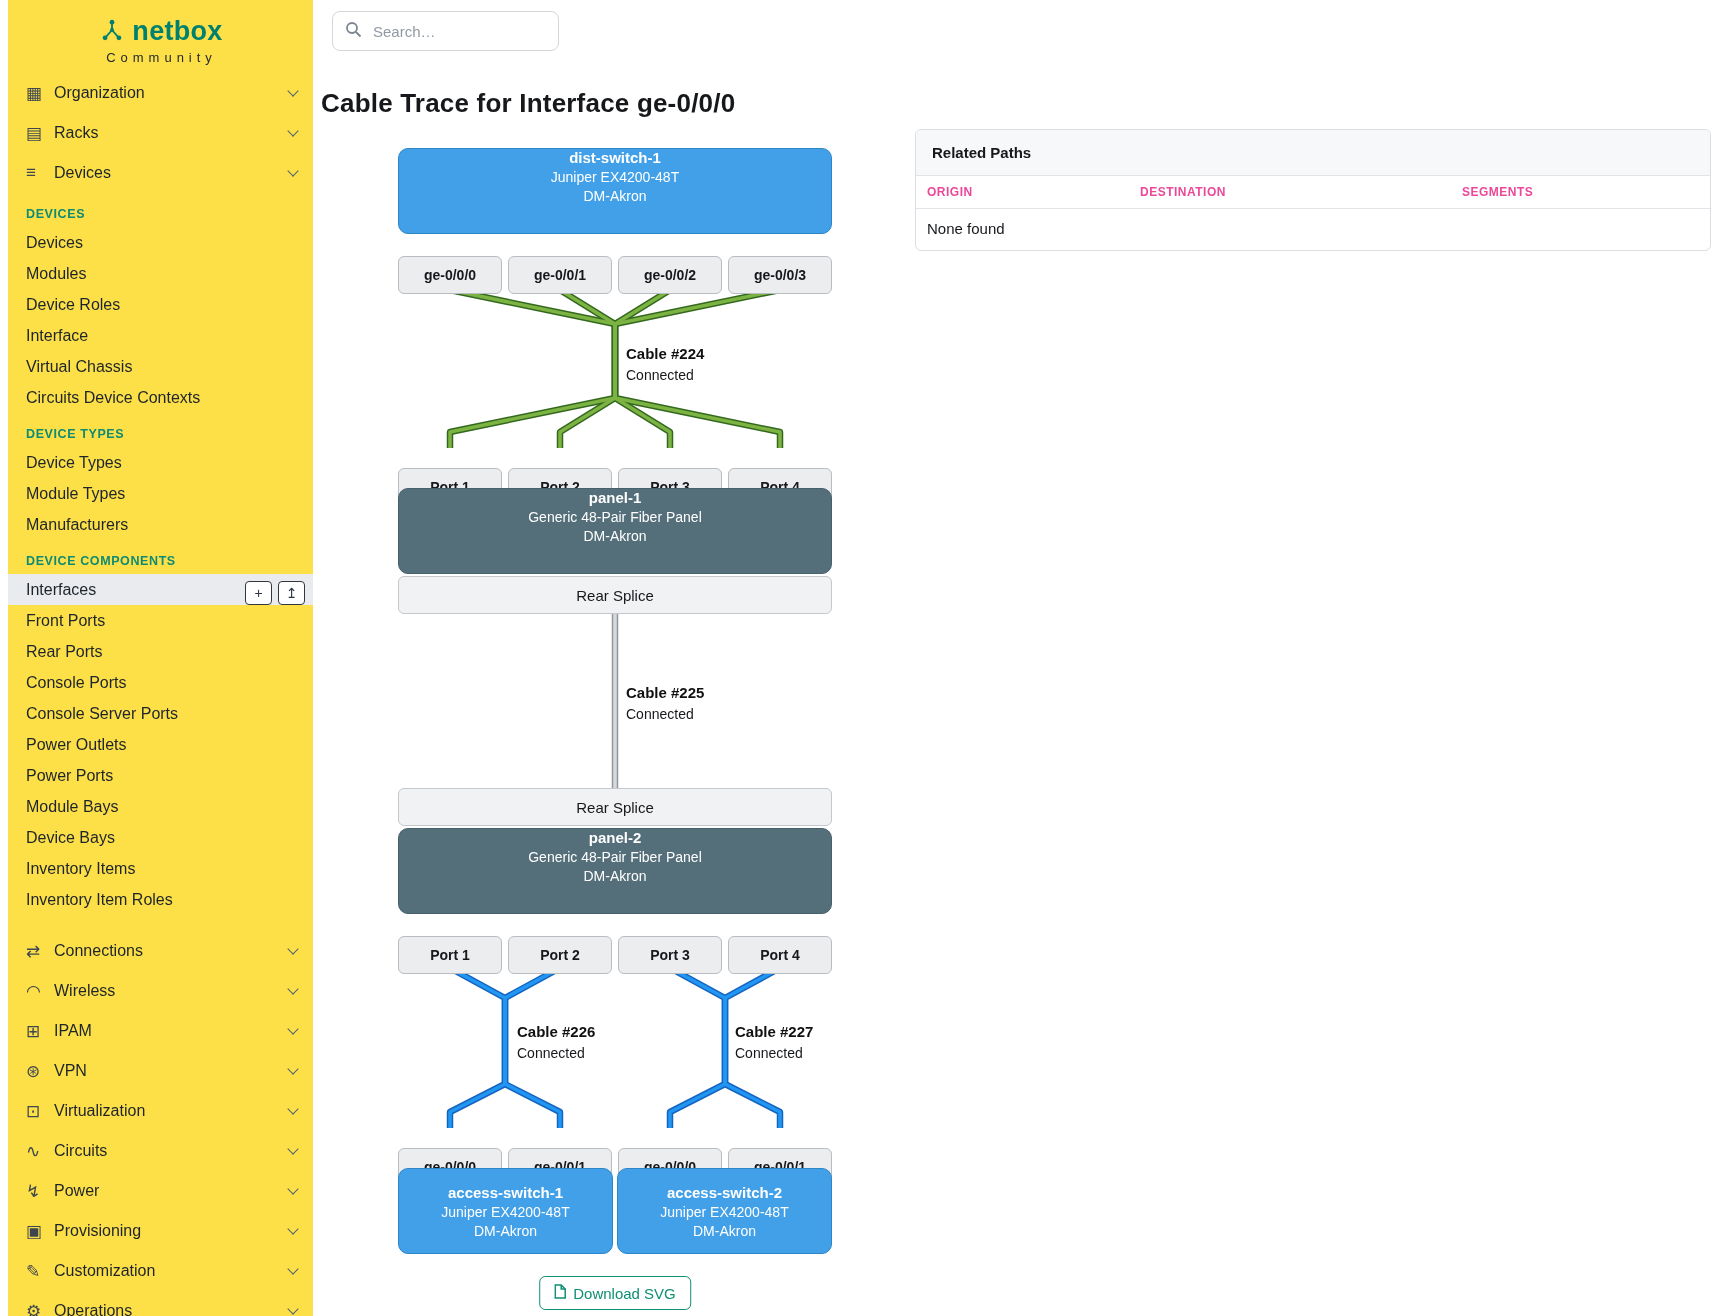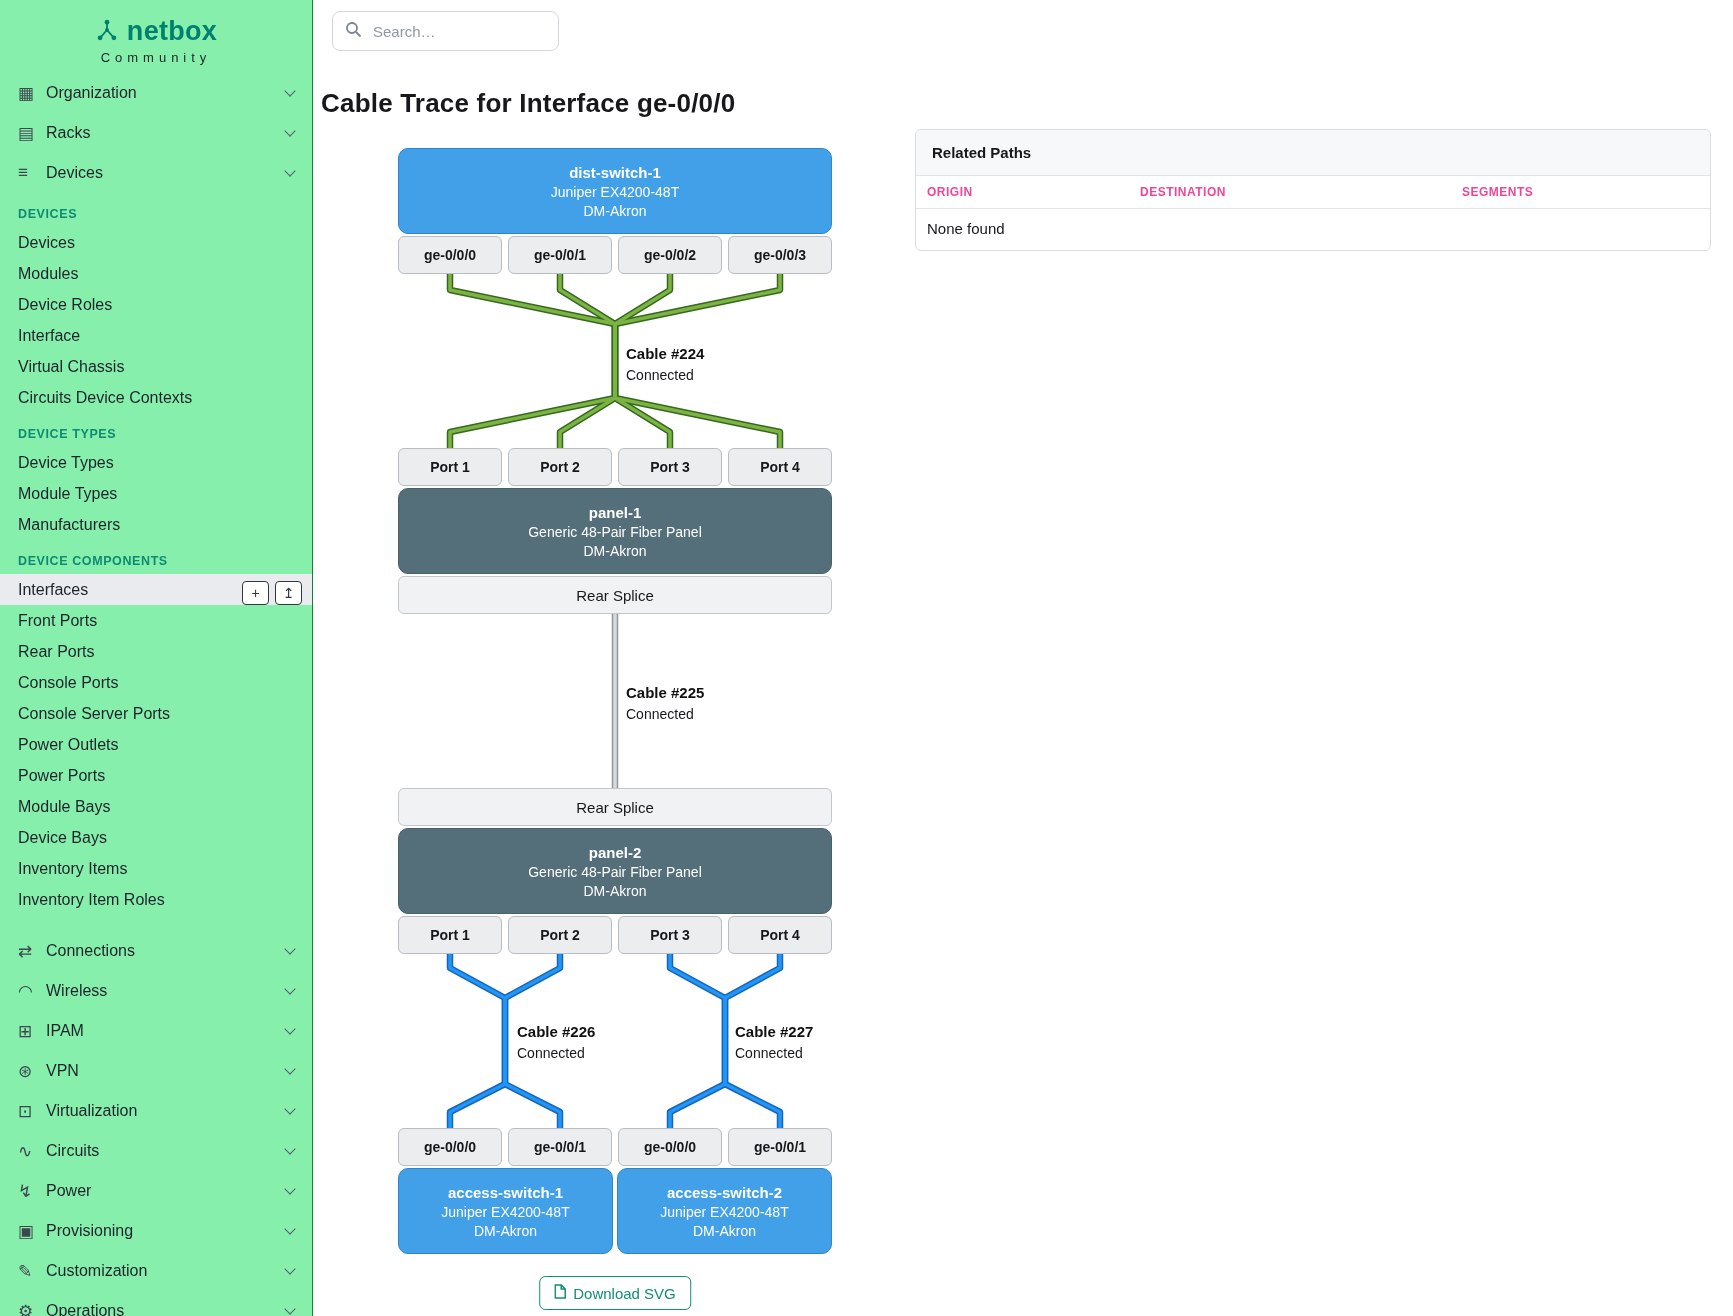--- a/index.html
+++ b/index.html
@@ -5,21 +5,21 @@
   * { box-sizing: border-box; }
   html,body { margin:0; padding:0; }
   body {
     width:1733px; height:1316px; overflow:hidden;
     font-family:"Liberation Sans", sans-serif;
     background:#ffffff; color:#1d242b;
   }
   .page { position:relative; width:1733px; height:1316px; }
 
   
-  .sidebar { position:absolute; left:0; top:0; bottom:0; width:313px; background:#86efac; border-right:1px solid #15803d; overflow:hidden; }
+  .sidebar { position:absolute; left:8px; top:0; bottom:0; width:313px; background:#fde047; border-right:6px solid #15803d; overflow:hidden; }
   .logo-wrap { padding-top:16px; text-align:center; }
   .brand-line { display:flex; justify-content:center; align-items:center; gap:8px; }
   .brand-name { font-size:27px; font-weight:bold; color:var(--brand-teal,#00806e); letter-spacing:0.3px; }
   .brand-sub { margin-top:3px; font-size:13px; letter-spacing:5px; color:#23292f; }
   .nav-list { margin-top:8px; }
   .nav-group { display:flex; align-items:center; height:40px; padding:0 18px; cursor:pointer; }
   .gicon { width:28px; font-size:17px; color:#3e4650; flex:none; }
   .glabel { flex:1; font-size:16px; color:#1d242b; }
   .chev { width:8px; height:8px; border-right:1.8px solid #55606c; border-bottom:1.8px solid #55606c; transform:rotate(45deg); margin-top:-4px; flex:none; }
   .section-title { margin-top:8px; height:26px; line-height:26px; padding-left:18px; font-size:12.5px; font-weight:bold; letter-spacing:0.6px; color:#0e8b72; }
@@ -57,25 +57,25 @@
   .trace { position:absolute; left:85px; top:86px; width:434px; height:1180px; }
   .cable-svg { position:absolute; left:0; top:0; }
   .c-out-green { fill:none; stroke:var(--cable-green-dark,#33691e); stroke-width:6.5; stroke-linejoin:round; }
   .c-core-green { fill:none; stroke:var(--cable-green,#7cb342); stroke-width:3.5; stroke-linejoin:round; }
   .c-out-blue { fill:none; stroke:var(--cable-blue-dark,#1565c0); stroke-width:6.5; stroke-linejoin:round; }
   .c-core-blue { fill:none; stroke:var(--cable-blue,#2196f3); stroke-width:3.5; stroke-linejoin:round; }
   .c-out-gray { fill:none; stroke:var(--cable-gray-dark,#90979d); stroke-width:6.5; }
   .c-core-gray { fill:none; stroke:var(--cable-gray,#d7dadd); stroke-width:3.5; }
 
   .node { position:absolute; left:0; width:434px; }
-  .dev-box { height:86px; border-radius:10px; background:var(--device-box,#42a0e8); border:1px solid #2d86c8; color:#fff; text-align:center; display:flex; flex-direction:column; justify-content:center; gap:3px; cursor:pointer; }
+  .dev-box { height:86px; border-radius:10px; background:var(--device-box,#42a0e8); border:1px solid #2d86c8; color:#fff; text-align:center; display:flex; flex-direction:column; justify-content:flex-start; gap:3px; cursor:pointer; }
   .panel-bg { background:var(--panel-box,#546e7a); border-color:#46606c; }
   .dev-name { font-weight:bold; font-size:15px; }
   .dev-sub { font-size:14px; }
-  .ports-row { display:flex; gap:6px; }
+  .ports-row { display:flex; gap:6px;margin-top:20px; }
   .port { width:104px; height:38px; background:#ebedef; border:1px solid #b7bdc3; border-radius:6px; display:flex; align-items:center; justify-content:center; font-size:14px; font-weight:bold; color:#16181b; cursor:pointer; }
   .splice { height:38px; background:#f1f2f3; border:1px solid #c3c8cd; border-radius:6px; display:flex; align-items:center; justify-content:center; font-size:15px; color:#16181b; cursor:pointer; }
   .access-row { display:flex; gap:4px; }
   .access-box { width:215px; height:86px; border-radius:10px; background:var(--device-box,#42a0e8); border:1px solid #2d86c8; color:#fff; text-align:center; display:flex; flex-direction:column; justify-content:center; gap:3px; cursor:pointer; }
   .cable-label { position:absolute; font-size:15px; white-space:nowrap; }
   .cl-name { font-weight:bold; color:#111; cursor:pointer; }
   .cl-status { font-size:14px; color:#16181b; margin-top:5px; }
 
   .y-devtop { top:0; }
   .y-ports-top { top:88px; }

